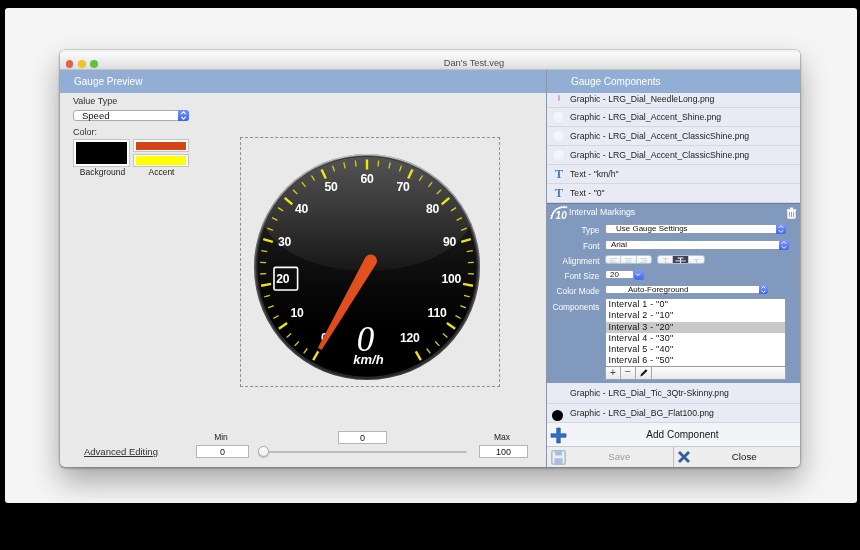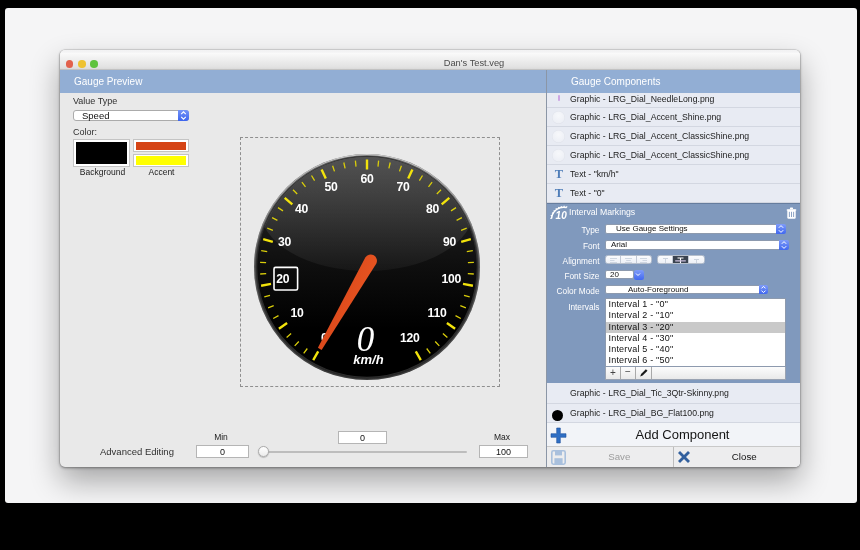--- a/index.html
+++ b/index.html
@@ -25,21 +25,21 @@
 .row{position:absolute;left:0;width:253px;border-bottom:1px solid #d3d7e1;font-size:8.7px;color:#1c1c1c}
 .rowtx{position:absolute;left:23px;top:50%;transform:translateY(-50%);white-space:nowrap}
 .ticon{position:absolute;left:4px;width:16px;text-align:center;color:#4f7db8;font-family:"Liberation Serif",serif;font-weight:bold;font-size:12.5px}
 .panel{position:absolute;left:0px;top:109.5px;width:253px;height:180px;background:#8099bd;box-shadow:inset 0 1px 0 rgba(70,90,120,0.45)}
 .plbl{position:absolute;font-size:8.3px;color:#fff;text-align:right;right:200.5px;white-space:nowrap}
 .pbox{position:absolute;left:58px;background:#fff;border-radius:2px;font-size:8px;color:#111;border:1px solid #8d9aae}
 .pstep{position:absolute;right:-1px;top:-1px;background:linear-gradient(#7e9bf8,#4168f0);border-radius:0 2px 2px 0}
 .seg{position:absolute;display:flex;border:1px solid #b6bfcc;border-radius:2.5px;overflow:hidden}
 .seg>div{background:linear-gradient(#fbfcfe,#edf0f6);border-right:1px solid #c3cad6;position:relative}
 .seg>div:last-child{border-right:none}
-.btm{position:absolute;left:0;width:253px;font-size:13px;color:#151515}
+.btm{position:absolute;left:0;width:253px;font-size:10px;color:#151515}
 </style></head>
 <body>
 <div class="photo"></div>
 <div class="win">
   <div class="titlebar">
       <div class="title">Dan's Test.veg</div>
     </div>
   <div class="tl" style="left:5.6px;background:#e2614c"></div>
   <div class="tl" style="left:18px;background:#eec231"></div>
   <div class="tl" style="left:30.4px;background:#5fc33e"></div>
@@ -115,21 +115,21 @@
         <text x="209.6" y="109.3">90</text>
         <text x="211.2" y="146.2">100</text>
         <text x="197.0" y="180.4">110</text>
         <text x="169.8" y="205.4">120</text>
       </g>
 <rect x="34.0" y="130.4" width="23.6" height="22.6" rx="1.5" fill="none" stroke="#ffffff" stroke-width="1.6"></rect>
 <path d="M136.2 126.7L81.6 212.9L77.9 210.8L125.3 120.4A6.3 6.3 0 0 1 136.2 126.7Z" fill="url(#ng)"></path>
 <text x="125.5" y="213.5" font-family="Liberation Serif, serif" font-style="italic" font-size="35" fill="#ffffff" text-anchor="middle">0</text>
 <text x="128.5" y="227" font-family="Liberation Sans, sans-serif" font-style="italic" font-weight="bold" font-size="13" fill="#ffffff" text-anchor="middle">km/h</text>
 </svg>
-  <div class="lbl" style="left:40px;top:396px;font-size:9.5px;">Advanced Editing</div>
+  <div class="lbl" style="left:24px;top:396px;font-size:9.5px;text-decoration:underline">Advanced Editing</div>
   <div class="slbl" style="left:146px;top:382px;width:30px">Min</div>
   <div class="ibox" style="left:136px;top:395px;width:53px;height:13px;line-height:12px">0</div>
   <div class="ibox" style="left:278px;top:381px;width:49px;height:13px;line-height:12px">0</div>
   <div style="position:absolute;left:199px;top:400.5px;width:208px;height:2.5px;background:#bdbdbd;border-radius:2px"></div>
   <div style="position:absolute;left:198px;top:396px;width:11px;height:11px;border-radius:50%;background:linear-gradient(#ffffff,#ececec);border:0.5px solid #ababab;box-shadow:0 0.5px 1px rgba(0,0,0,0.35)"></div>
   <div class="slbl" style="left:427px;top:382px;width:30px">Max</div>
   <div class="ibox" style="left:419px;top:395px;width:49px;height:13px;line-height:12px">100</div>
 
   <div class="divline"></div>
 
@@ -230,21 +230,21 @@
             <path d="M2 3.5l2 2 2-2" stroke="#fff" stroke-width="1" fill="none"></path>
           </svg>
         </div>
       <div class="plbl" style="top:83.5px">Color Mode</div>
       <div class="pbox" style="top:82px;width:163px;height:9.5px;line-height:8px;padding-left:22px">Auto-Foreground
         <div class="pstep" style="width:9.5px;height:9.5px">
             <svg width="9" height="9">
               <path d="M2.5 3.4l2-2 2 2M2.5 5.6l2 2 2-2" stroke="#fff" stroke-width="1" fill="none"></path>
             </svg>
           </div></div>
-      <div class="plbl" style="top:99px">Intervals</div>
+      <div class="plbl" style="top:99px">Components</div>
       <div style="position:absolute;left:58px;top:95.5px;width:181px;height:68.5px;background:#fff;border:1px solid #8d9aae;font-size:9px;letter-spacing:0.2px;color:#111">
         <div style="padding-left:2.5px;height:11.3px;line-height:11.3px">Interval 1 - "0"</div>
         <div style="padding-left:2.5px;height:11.3px;line-height:11.3px">Interval 2 - "10"</div>
         <div style="padding-left:2.5px;height:11.3px;line-height:11.3px;background:#c9c9c9">Interval 3 - "20"</div>
         <div style="padding-left:2.5px;height:11.3px;line-height:11.3px">Interval 4 - "30"</div>
         <div style="padding-left:2.5px;height:11.3px;line-height:11.3px">Interval 5 - "40"</div>
         <div style="padding-left:2.5px;height:11.3px;line-height:11.3px">Interval 6 - "50"</div>
       </div>
       <div style="position:absolute;left:58px;top:164px;width:181px;height:13px;background:linear-gradient(#fcfcfc,#e9e9e9);border:1px solid #9aa3b2;border-top:none">
         <div style="position:absolute;left:0;top:0;width:15px;height:12px;border-right:1px solid #a9a9a9;text-align:center;line-height:11px;font-size:10px;color:#444">+</div>

